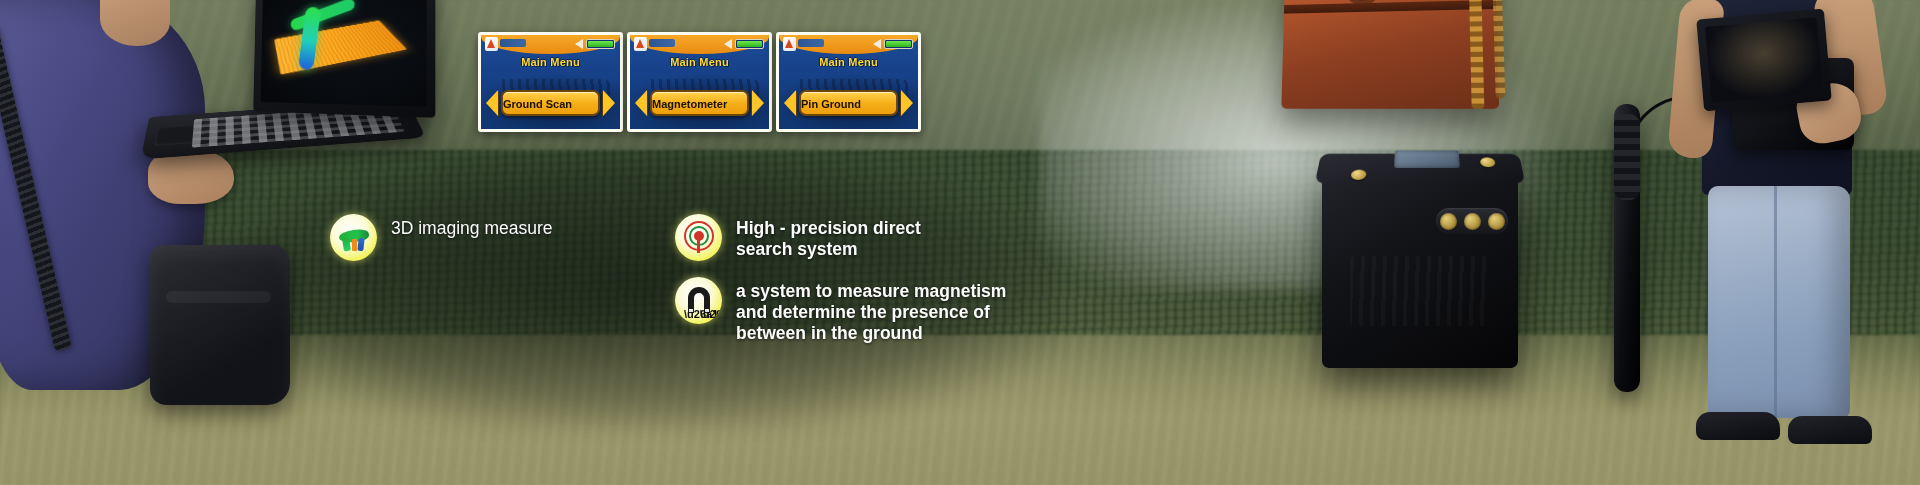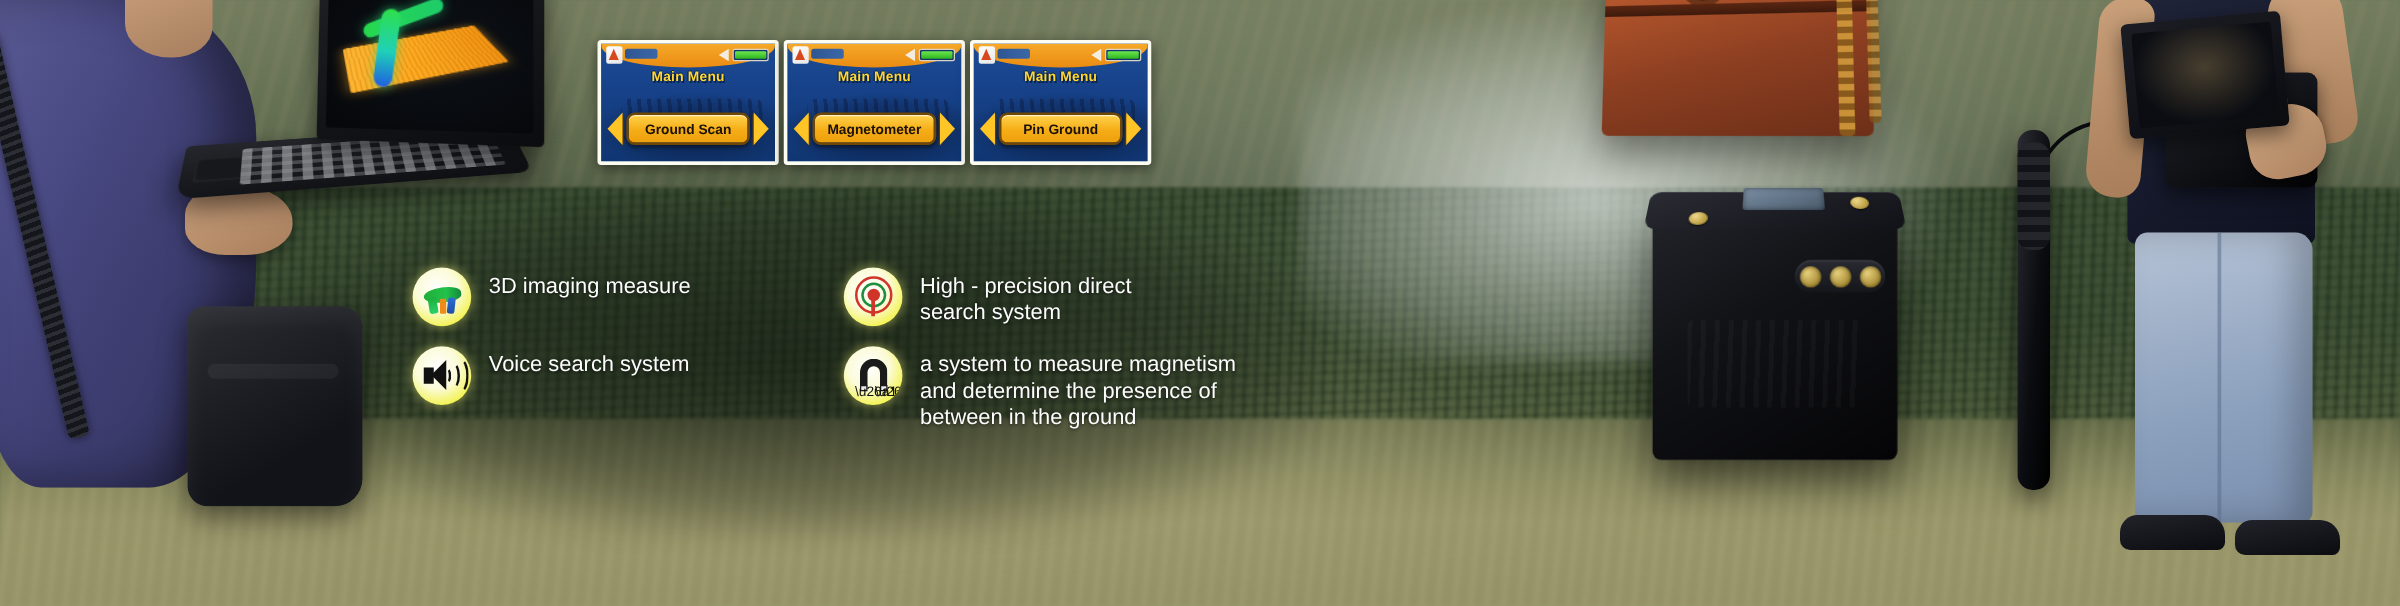--- a/index.html
+++ b/index.html
@@ -201,39 +201,39 @@
   .arrow-l, .arrow-r { width:0; height:0; flex:0 0 auto; }
   .arrow-l {
     border-top:13px solid transparent; border-bottom:13px solid transparent;
     border-right:12px solid #ffc425; filter:drop-shadow(1px 1px 0 #5d3a00);
   }
   .arrow-r {
     border-top:13px solid transparent; border-bottom:13px solid transparent;
     border-left:12px solid #ffc425; filter:drop-shadow(-1px 1px 0 #5d3a00);
   }
   .menu-btn {
-    flex:1 1 auto; margin:0 3px; height:26px; line-height:24px; text-align:center;
+    flex:1 1 auto; margin:0 3px; height:26px; line-height:24px; text-align:left;
     background:linear-gradient(180deg,#ffd24d,#f5ad16 55%,#eda00c);
     border:2px solid #6e4605; border-radius:7px;
     font-size:11px; font-weight:bold; color:#1b1105; white-space:nowrap;
     box-shadow:inset 0 1px 0 rgba(255,255,255,.65), 0 2px 3px rgba(0,0,0,.4);
   }
 
   
   .headline {
     position:absolute; left:378px; top:143px; width:640px;
     font-size:53px; font-weight:bold; color:#ffe21f; letter-spacing:-.5px;
     text-shadow:2px 2px 4px rgba(0,0,0,.55);
   }
 
   
   .features { position:absolute; left:330px; top:214px; width:1020px; }
   .col { position:absolute; top:0; }
   .col-left { left:0; width:360px; }
-  .col-right { left:345px; width:420px; }
+  .col-right { left:345px; width:420px;font-weight:bold; }
   .feature { display:flex; align-items:flex-start; margin-bottom:16px; }
   .f-icon {
     flex:0 0 auto; width:47px; height:47px; border-radius:50%;
     background:radial-gradient(circle at 42% 36%, #ffffff 0%, #fbfbd8 42%, #f2f24a 78%, #e3e32c 100%);
     box-shadow:0 0 9px rgba(250,250,120,.55);
     position:relative; overflow:hidden; margin-right:14px;
   }
   .f-text {
     color:#fdfdfd; font-size:17.5px; line-height:21px; padding-top:4px;
     text-shadow:0 1px 3px rgba(0,0,0,.65); white-space:pre-line;
@@ -539,30 +539,20 @@
         <div class="f-icon">
           <span class="ic-3d-a"></span>
             <span class="ic-3d-b"></span>
           <span class="ic-3d-c"></span>
             <span class="ic-3d-d"></span>
         </div>
         <div class="f-text">3D imaging measure</div>
       </div>
 
 
-      <div class="feature">
-        <div class="f-icon">
-          <span class="ic-spk-body"></span>
-            <span class="ic-spk-cone"></span>
-          <span class="ic-spk-w1"></span>
-            <span class="ic-spk-w2"></span>
-            <span class="ic-spk-w3"></span>
-        </div>
-        <div class="f-text">Voice search system</div>
-      </div>
 
     </div>
 
     <div class="col col-right">
 
       <div class="feature">
         <div class="f-icon">
           <span class="ic-ant-ring3"></span>
             <span class="ic-ant-ring2"></span>
           <span class="ic-ant-mast"></span>

